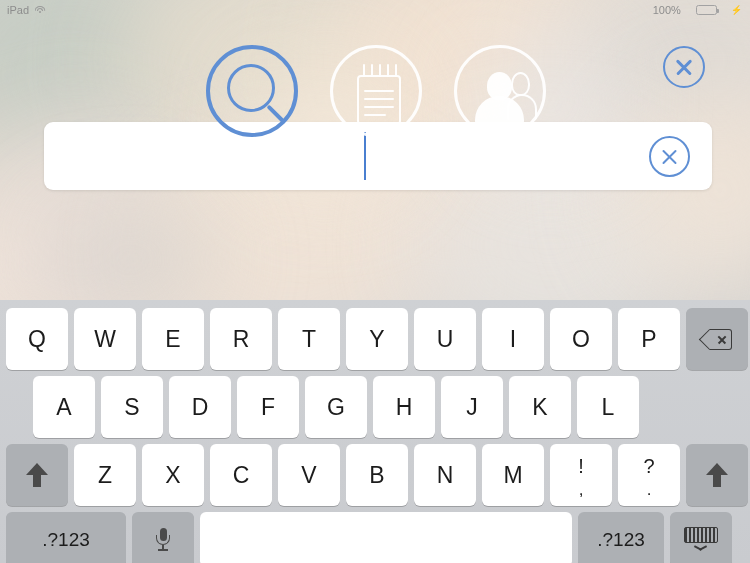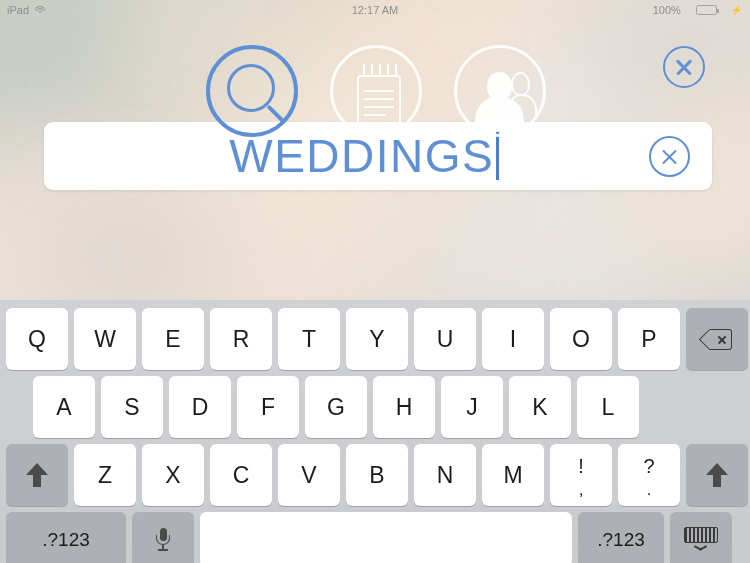--- a/index.html
+++ b/index.html
@@ -173,21 +173,20 @@
 
 <div id="statusbar">
   <div class="left">
     <span>iPad</span>
     <span class="wifi-ico">
         <i class="a"></i>
         <i class="b"></i>
         <i class="c"></i>
       </span>
   </div>
-  <div class="center">12:17 AM</div>
   <div class="right">
     <span>100%</span>
     <span class="batt"><span class="fill"></span></span>
     <span class="bolt">⚡</span>
   </div>
 </div>
 
 <div id="topicons">
   <div class="circle-btn" id="btn-search">
     <span class="glass"></span>
@@ -215,21 +214,20 @@
   </div>
 
   <div class="circle-btn" id="btn-close">
     <span class="x-line" style="left:9px;top:17.5px;width:20px;height:2.5px;transform:rotate(45deg);"></span>
     <span class="x-line" style="left:9px;top:17.5px;width:20px;height:2.5px;transform:rotate(-45deg);"></span>
   </div>
 </div>
 
 <div id="searchbar">
   <div id="searchtext">
-    <span>WEDDINGS</span>
       <span id="caret"></span>
   </div>
   <div id="clear-btn">
     <span class="x-line" style="left:9px;top:17.5px;width:19px;height:2px;transform:rotate(45deg);"></span>
     <span class="x-line" style="left:9px;top:17.5px;width:19px;height:2px;transform:rotate(-45deg);"></span>
   </div>
 </div>
 
 <div id="keyboard">
 

